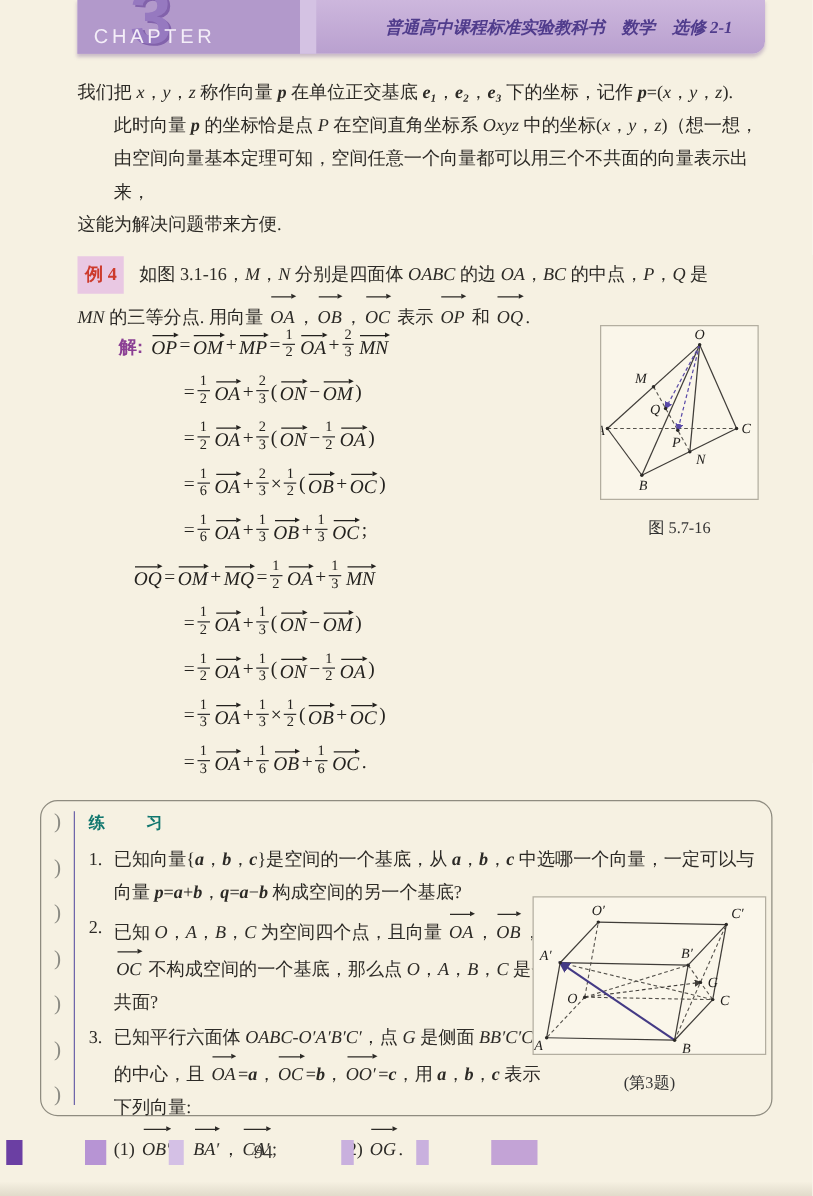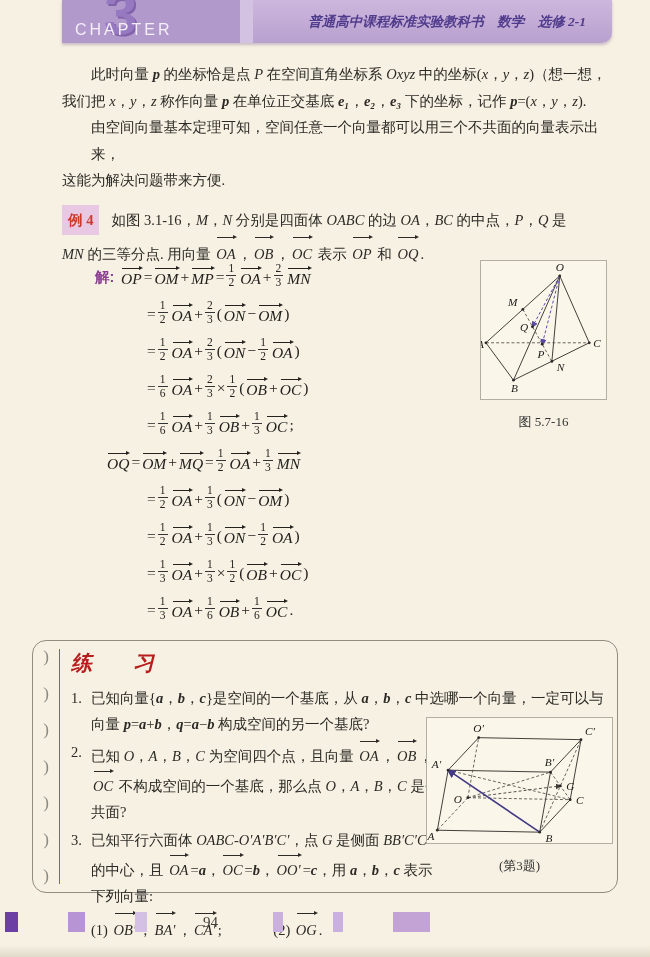--- a/index.html
+++ b/index.html
@@ -63,21 +63,21 @@
   .pt{fill:#2b2926;}
   .lbl{font-family:"Liberation Serif","DejaVu Serif",serif;font-style:italic;font-size:11.5px;fill:#1e1c1a;}
 
   
   .practice{position:absolute;left:32px;top:640px;width:586px;height:253px;
         border:1.5px solid #8f8c80;border-radius:14px;box-sizing:border-box;}
   .holes{position:absolute;left:3px;top:6px;bottom:6px;width:20px;display:flex;flex-direction:column;
         justify-content:space-between;align-items:center;font-size:17px;color:#8b8b83;}
   .pline{position:absolute;left:26px;top:8px;bottom:8px;border-left:1.5px solid #6f66aa;}
   .pcontent{position:absolute;left:38px;top:6px;width:542px;font-size:14.5px;}
-  .ptitle{font-weight:bold;font-size:21px;letter-spacing:10px;color:#b91c1c;margin:2px 0 8px 0;font-style:italic;}
+  .ptitle{font-weight:bold;font-size:13px;letter-spacing:10px;color:#0f766e;margin:2px 0 8px 0;}
   .item{position:relative;padding-left:20px;line-height:26px;margin-bottom:2px;}
   .item .num{position:absolute;left:0;top:0;}
   .item.narrow{max-width:352px;}
   .subline{padding-left:20px;line-height:30px;}
   .g2{margin-left:48px;}
   .fig2{position:absolute;left:393px;top:76px;width:187px;}
   .figbox2{width:187px;height:127px;background:#faf6ea;border:1px solid #b3aea0;box-sizing:border-box;}
 
   
   .footer{position:absolute;left:5px;top:911px;height:22px;display:flex;align-items:center;gap:47px;}
@@ -97,22 +97,22 @@
   <div class="chapter-bar">
     <div class="bar-left">
       <span class="big-num">3</span>
       <span class="chapter-word">CHAPTER</span>
     </div>
     <div class="bar-band"></div>
     <span class="book-title">普通高中课程标准实验教科书　数学　选修 2-1</span>
   </div>
 
   <div class="intro">
+    <div class="tline">我们把 <i>x</i>，<i>y</i>，<i>z</i> 称作向量 <b class="bi">p</b> 在单位正交基底 <b class="bi">e₁</b>，<b class="bi">e₂</b>，<b class="bi">e₃</b> 下的坐标，记作 <b class="bi">p</b>=(<i>x</i>，<i>y</i>，<i>z</i>).</div>
     <div class="tline ind">此时向量 <b class="bi">p</b> 的坐标恰是点 <i>P</i> 在空间直角坐标系 <i>Oxyz</i> 中的坐标(<i>x</i>，<i>y</i>，<i>z</i>)（想一想，</div>
-    <div class="tline">我们把 <i>x</i>，<i>y</i>，<i>z</i> 称作向量 <b class="bi">p</b> 在单位正交基底 <b class="bi">e₁</b>，<b class="bi">e₂</b>，<b class="bi">e₃</b> 下的坐标，记作 <b class="bi">p</b>=(<i>x</i>，<i>y</i>，<i>z</i>).</div>
     <div class="tline ind">由空间向量基本定理可知，空间任意一个向量都可以用三个不共面的向量表示出来，</div>
     <div class="tline">这能为解决问题带来方便.</div>
   </div>
 
   <div class="example">
     <div class="tline">
       <span class="badge">例 4</span><span>如图 3.1-16，<i>M</i>，<i>N</i> 分别是四面体 <i>OABC</i> 的边 <i>OA</i>，<i>BC</i> 的中点，<i>P</i>，<i>Q</i> 是</span>
     </div>
     <div class="tline"><i>MN</i> 的三等分点. 用向量 <span class="vec"><i>OA</i></span>，<span class="vec"><i>OB</i></span>，<span class="vec"><i>OC</i></span> 表示 <span class="vec"><i>OP</i></span> 和 <span class="vec"><i>OQ</i></span>.</div>
   </div>

